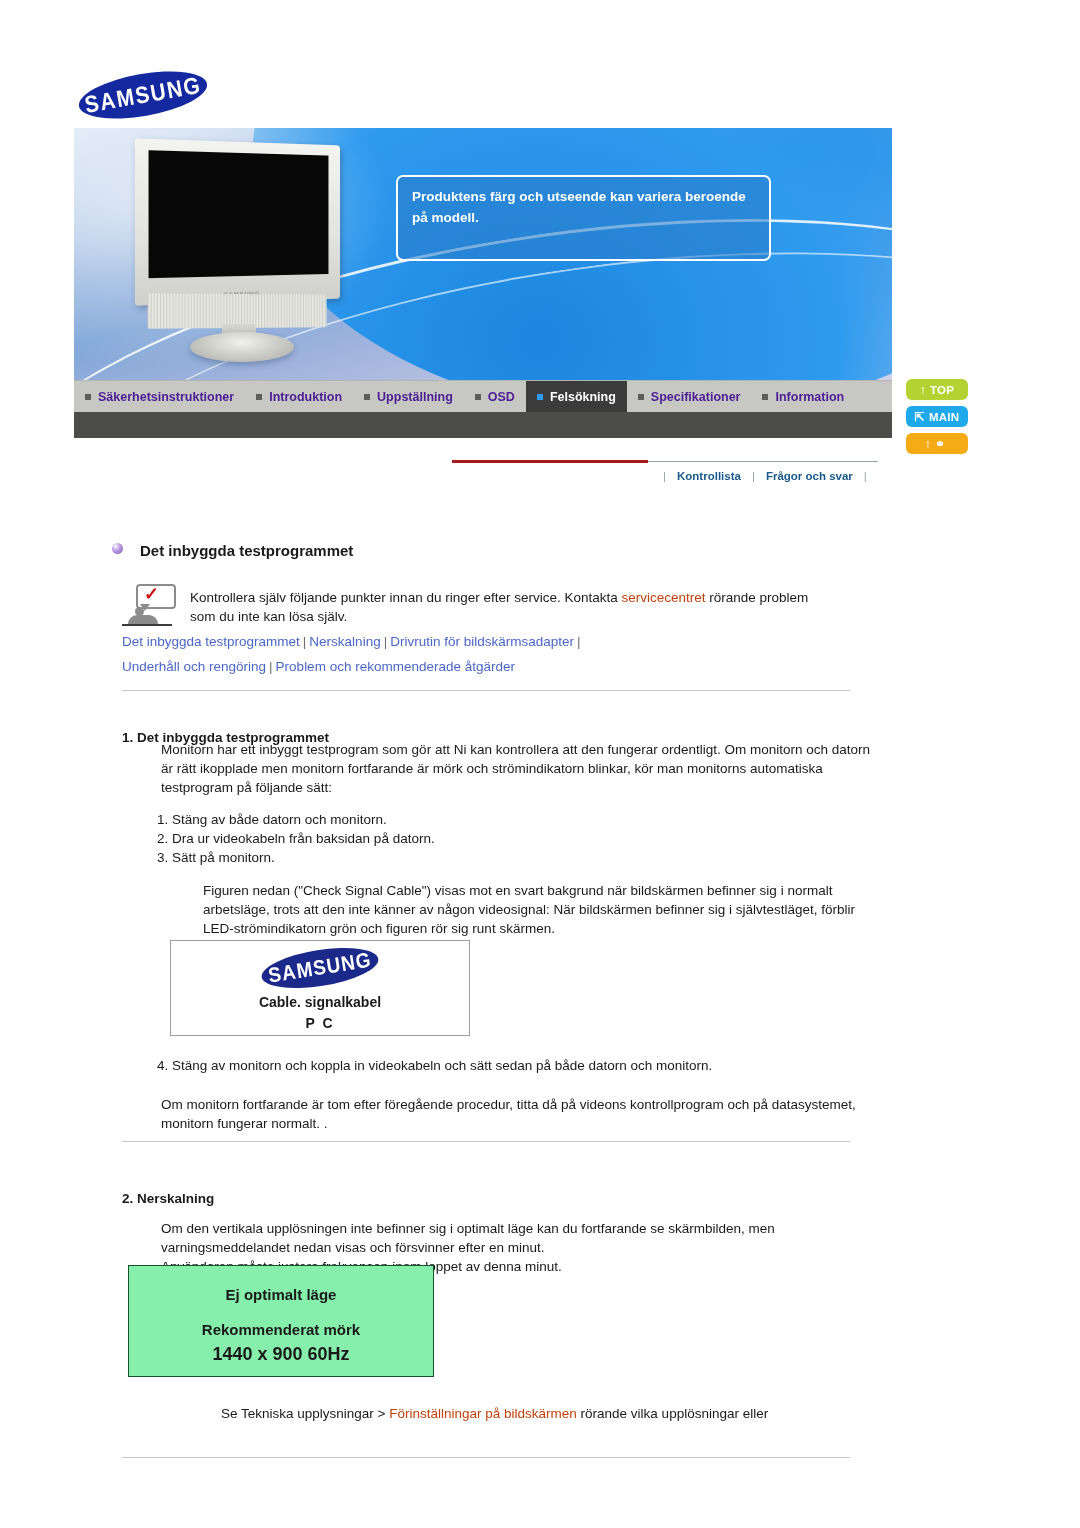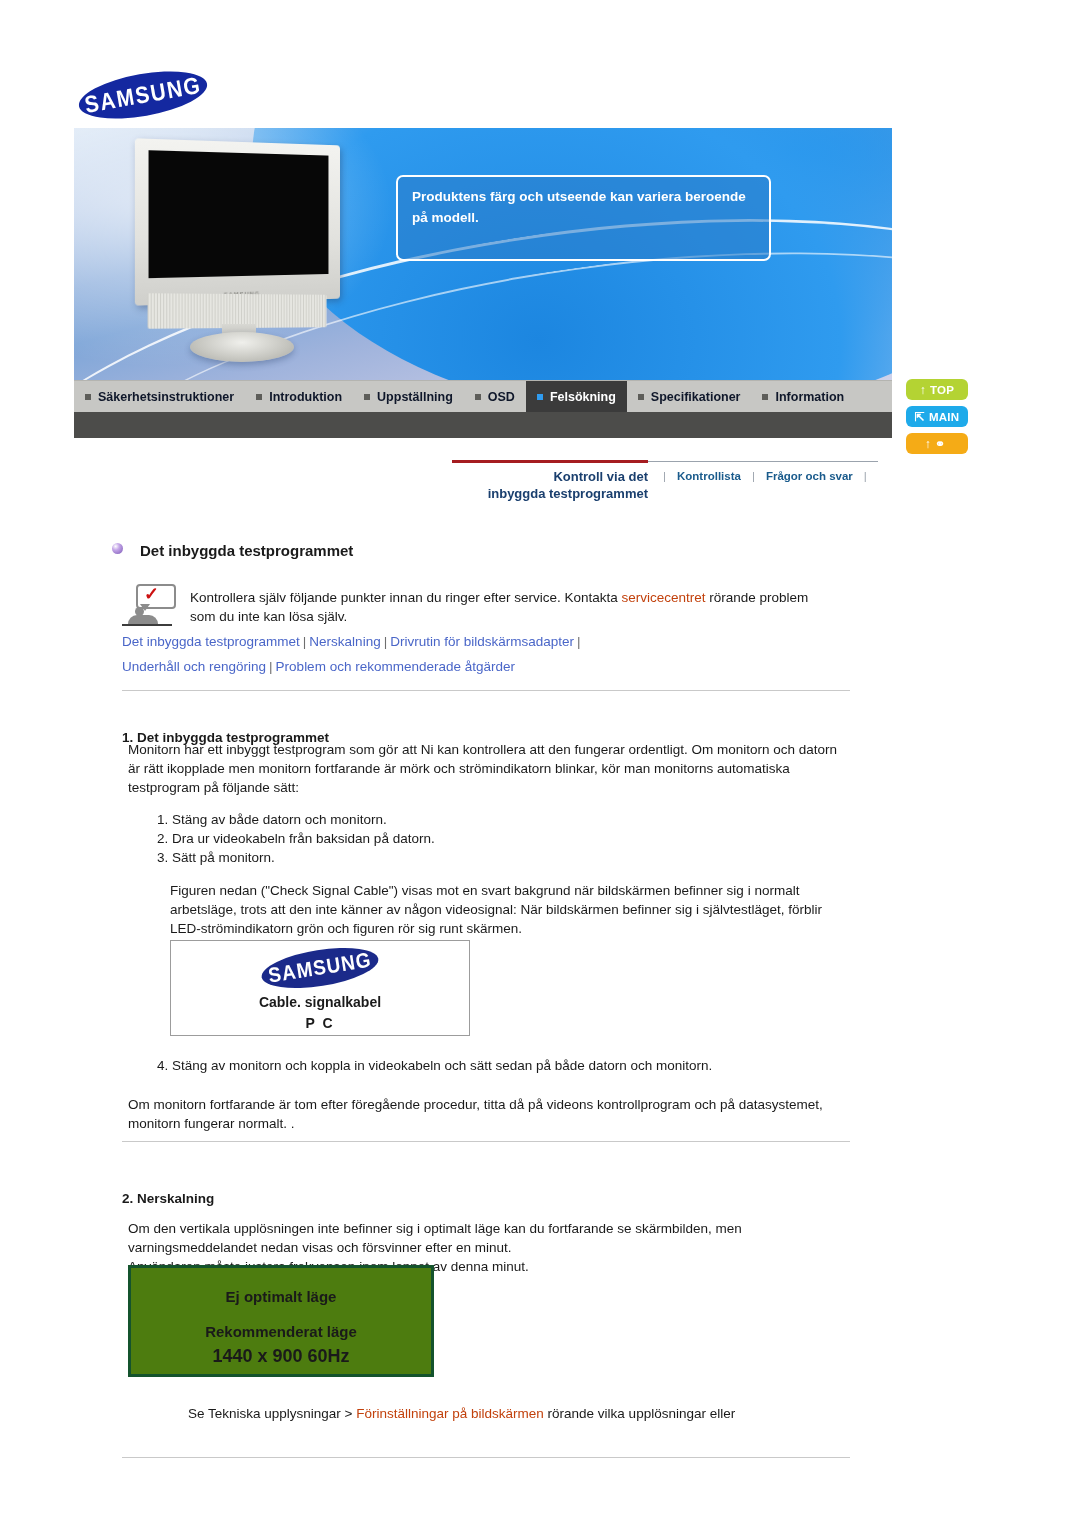--- a/index.html
+++ b/index.html
@@ -198,21 +198,21 @@
     border-top: 1px solid #b4b4b0;
     display: flex;
     align-items: stretch;
   }
   .nav-item {
     display: flex;
     align-items: center;
     padding: 0 11px;
     font-size: 12.5px;
     font-weight: bold;
-    color: #0f172a;
+    color: #4c1d95;
     white-space: nowrap;
     cursor: pointer;
   }
   .nav-item .sq {
     width: 6px;
     height: 6px;
     background: #5d5d59;
     margin-right: 7px;
     flex: none;
   }
@@ -434,20 +434,21 @@
     color: #1a1a1a;
   }
   .sec-head-1 { top: 711px; margin-top: 19px; }
   .sec-head-2 { top: 1191px; }
 
   .para {
     position: absolute;
     font-size: 13.5px;
     line-height: 19px;
     color: #1a1a1a;
+    margin-left: 33px;
   }
   .p-body-1 { left: 128px; top: 740px; width: 716px; }
   .p-body-2 { left: 170px; top: 881px; width: 676px; }
   .p-body-3 { left: 128px; top: 1095px; width: 716px; }
   .p-body-4 { left: 128px; top: 1219px; width: 716px; }
   .p-body-5 { left: 188px; top: 1404px; width: 680px; }
 
   .ol-steps {
     position: absolute;
     left: 140px;
@@ -513,22 +514,22 @@
     color: #1a1a1a;
   }
 
   
   .fig-notopt {
     position: absolute;
     left: 128px;
     top: 1265px;
     width: 306px;
     height: 112px;
-    border: 3px solid #14532d;
-    background: #4d7c0f;
+    border: 1px solid #14532d;
+    background: #86efac;
     box-sizing: border-box;
     text-align: center;
   }
   .fig-notopt .l1 {
     margin-top: 20px;
     font-size: 15px;
     font-weight: bold;
     color: #1a1a1a;
   }
   .fig-notopt .l2 {
@@ -618,24 +619,20 @@
   </div>
   <div class="side-btn btn-back">
     <span class="gly">↑</span>
     <span class="gly">⚭</span>
   </div>
 </div>
 
 <div class="subnav">
   <div class="subnav-rule-red"></div>
   <div class="subnav-rule-gray"></div>
-  <div class="subnav-title">
-    <div>Kontroll via det</div>
-    <div>inbyggda testprogrammet</div>
-  </div>
   <div class="subnav-links">
     <span class="sep">|</span>
     <a>Kontrollista</a>
     <span class="sep">|</span>
     <a>Frågor och svar</a>
     <span class="sep">|</span>
   </div>
 </div>
 
 <div class="bullet-ball"></div>
@@ -689,21 +686,21 @@
 <div class="para p-body-3">Om monitorn fortfarande är tom efter föregående procedur, titta då på videons kontrollprogram och på datasystemet, monitorn fungerar normalt. .</div>
 
 <div class="hr hr-2"></div>
 
 <div class="sec-head sec-head-2">2. Nerskalning</div>
 <div class="para p-body-4" style="white-space: pre-line;">Om den vertikala upplösningen inte befinner sig i optimalt läge kan du fortfarande se skärmbilden, men varningsmeddelandet nedan visas och försvinner efter en minut.
 Användaren måste justera frekvensen inom loppet av denna minut.</div>
 
 <div class="fig-notopt">
   <div class="l1">Ej optimalt läge</div>
-  <div class="l2">Rekommenderat läge</div>
+  <div class="l2">Rekommenderat mörk</div>
   <div class="l3">1440 x 900 60Hz</div>
 </div>
 
 <div class="para p-body-5">
   <span>Se Tekniska upplysningar &gt; </span><a class="lnk-plain">Förinställningar på bildskärmen</a><span> rörande vilka upplösningar eller</span>
 </div>
 
 <div class="hr hr-3"></div>
 
 </body></html>

